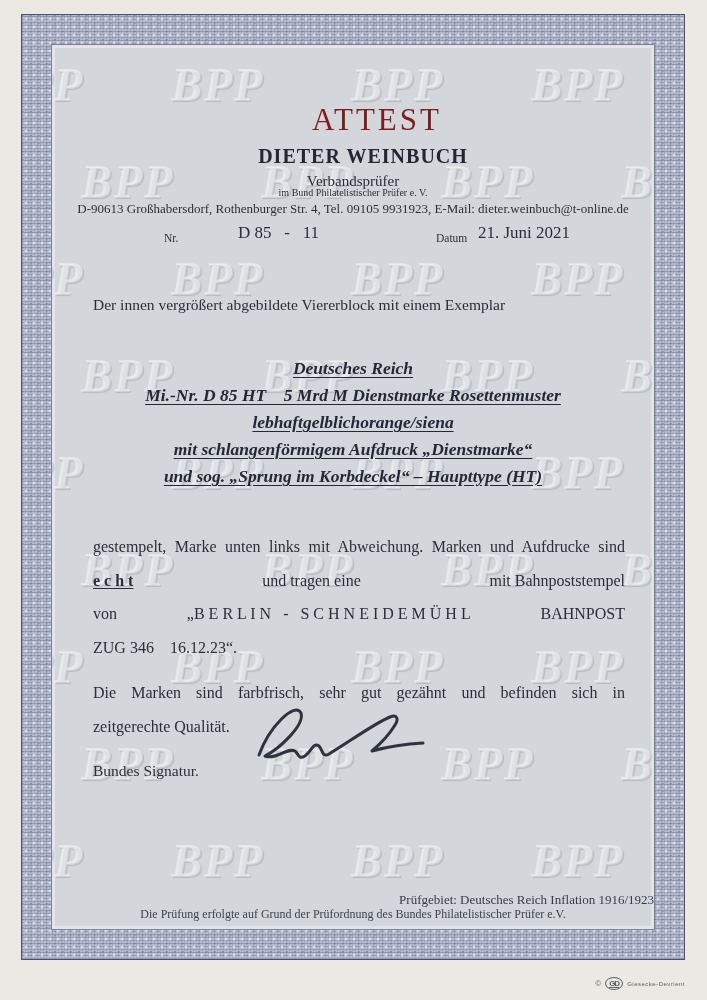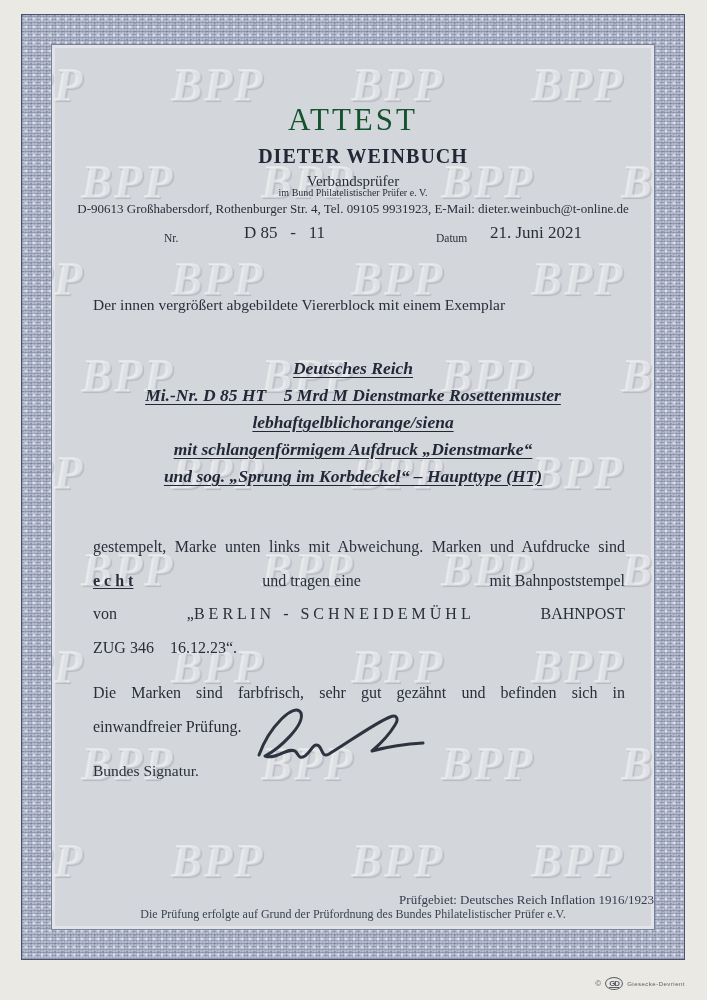--- a/index.html
+++ b/index.html
@@ -37,21 +37,21 @@
     font-size:46px;font-weight:700;font-style:italic;letter-spacing:2px;
     color:rgba(255,255,255,.30);
     text-shadow:-1px -1px 0 rgba(255,255,255,.40), 1px 1px 1px rgba(108,116,134,.28);
     user-select:none;pointer-events:none;
   }
   .content{position:absolute;inset:0;}
   .blk{position:absolute;left:0;width:100%;box-sizing:border-box;}
   .pad{padding-left:41px;padding-right:29px;}
   .c{text-align:center;}
   .pre{white-space:pre-wrap;}
-  .title{top:57px;font-size:31px;letter-spacing:3px;color:#14532d;}
+  .title{top:57px;font-size:31px;letter-spacing:3px;color:#7f1d1d;margin-left:24px;}
   .name{top:100px;font-size:20px;font-weight:700;letter-spacing:1px;color:#222635;padding-left:20px;}
   .role{top:128px;font-size:15px;}
   .assoc{top:142px;font-size:10px;}
   .addr{top:156px;font-size:13px;white-space:nowrap;}
   .nrrow{top:178px;height:26px;font-size:17px;}
   .nrrow .lbl{position:absolute;font-size:11.5px;top:9px;}
   .nrrow .val{position:absolute;top:0;}
   .intro{top:251px;font-size:15.5px;}
   .subject{top:310px;font-size:17.5px;font-weight:700;font-style:italic;line-height:27px;color:#232838;}
   .subject div{text-decoration:underline;text-underline-offset:3px;}
@@ -128,23 +128,23 @@
       <div class="content">
 
         <div class="blk c title">ATTEST</div>
         <div class="blk c name">DIETER WEINBUCH</div>
         <div class="blk c role">Verbandsprüfer</div>
         <div class="blk c assoc">im Bund Philatelistischer Prüfer e. V.</div>
         <div class="blk c addr">D-90613 Großhabersdorf, Rothenburger Str. 4, Tel. 09105 9931923, E-Mail: dieter.weinbuch@t-online.de</div>
 
         <div class="blk nrrow">
           <span class="lbl" style="left:112px">Nr.</span>
-          <span class="val pre" style="left:192px">D 85   -   11</span>
+          <span class="val pre" style="left:186px">D 85   -   11</span>
           <span class="lbl" style="left:384px">Datum</span>
-          <span class="val" style="left:438px">21. Juni 2021</span>
+          <span class="val" style="left:426px">21. Juni 2021</span>
         </div>
 
         <div class="blk pad intro">Der innen vergrößert abgebildete Viererblock mit einem Exemplar</div>
 
         <div class="blk c subject">
           <div class="pre">Deutsches Reich</div>
           <div class="pre">Mi.-Nr. D 85 HT    5 Mrd M Dienstmarke Rosettenmuster</div>
           <div class="pre">lebhaftgelblichorange/siena</div>
           <div class="pre">mit schlangenförmigem Aufdruck „Dienstmarke“</div>
           <div class="pre">und sog. „Sprung im Korbdeckel“ – Haupttype (HT)</div>
@@ -160,21 +160,21 @@
           <div class="fline">
             <span>von</span>
             <span class="pre">„B E R L I N   -   S C H N E I D E M Ü H L</span>
             <span>BAHNPOST</span>
           </div>
           <div class="pre">ZUG 346    16.12.23“.</div>
         </div>
 
         <div class="blk pad quality">
           <div class="jline">Die Marken sind farbfrisch, sehr gut gezähnt und befinden sich in</div>
-          <div>einwandfreier Prüfung.</div>
+          <div>zeitgerechte Qualität.</div>
         </div>
 
         <svg class="sig" viewBox="0 0 178 78">
           <path d="M 8 62 C 18 34, 44 8, 50 20 C 54 32, 28 56, 14 63
                    C 26 67, 36 54, 44 58 C 48 61, 47 67, 54 63
                    C 61 58, 62 49, 68 53 C 72 57, 71 65, 78 61
                    C 98 49, 124 30, 139 24 C 146 21, 148 26, 144 32
                    C 138 42, 128 52, 121 58 C 132 55, 152 51, 172 50" fill="none" stroke="#2e3340" stroke-width="3" stroke-linecap="round" stroke-linejoin="round"></path>
         </svg>
 

